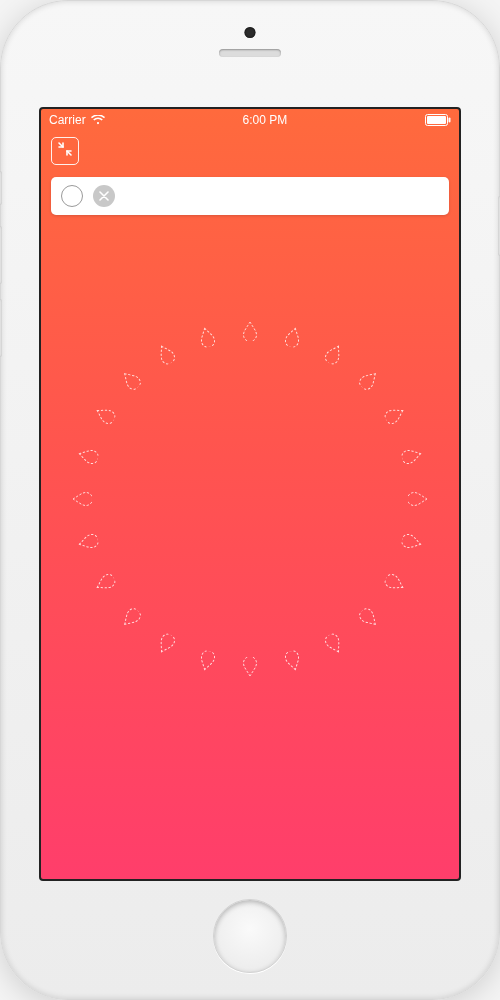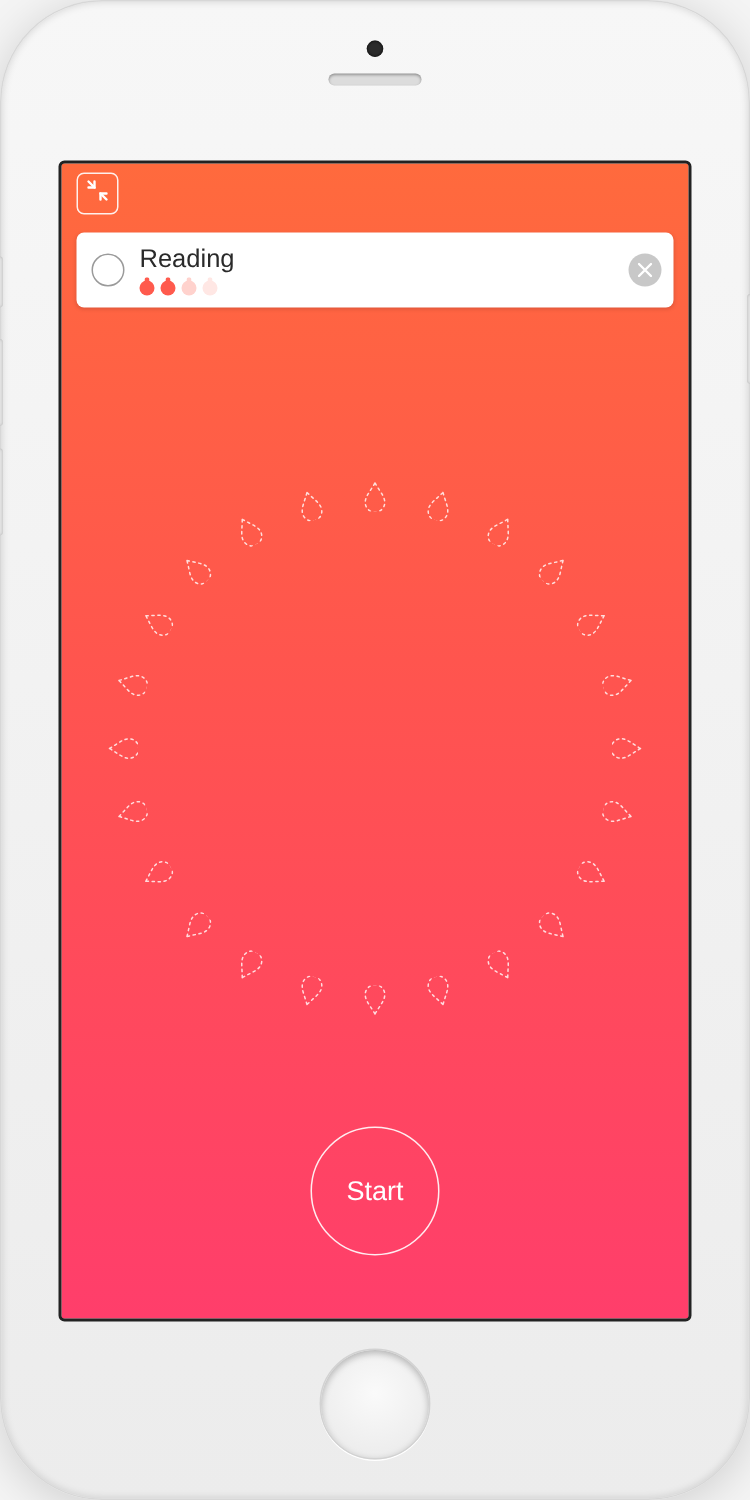--- a/index.html
+++ b/index.html
@@ -202,43 +202,54 @@
   <div class="camera"></div>
   <div class="speaker"></div>
   <div class="sidebtn mute"></div>
   <div class="sidebtn volup"></div>
   <div class="sidebtn voldn"></div>
   <div class="sidebtn power"></div>
   <div class="homebtn"></div>
 
   <div class="screen">
 
+    <div class="statusbar">
+      <div class="left">
+        <span>Carrier</span>
+        <span class="wifi">
+          <svg width="14" height="10" viewBox="0 0 14 10">
+            <path d="M7 9.2a1.1 1.1 0 100-2.2 1.1 1.1 0 000 2.2zM3.3 5.6a5.2 5.2 0 017.4 0l1.1-1.1a6.8 6.8 0 00-9.6 0zM.9 3.2a8.6 8.6 0 0112.2 0L14 2.1a10.1 10.1 0 00-14 0z" fill="#fff"></path>
+          </svg>
+        </span>
+      </div>
+      <div style="font-weight:500;">6:00 PM</div>
+      <div class="right">
+        <span class="battery">
+          <svg width="26" height="12" viewBox="0 0 26 12">
+            <rect x="0.5" y="0.5" width="22" height="11" rx="2" fill="none" stroke="#fff"></rect>
+            <rect x="2" y="2" width="19" height="8" rx="1" fill="#fff"></rect>
+            <rect x="23.5" y="3.5" width="2" height="5" rx="1" fill="#fff"></rect>
+          </svg>
+        </span>
+      </div>
+    </div>
 
     <div class="mini-btn">
       <span>
         <svg width="16" height="16" viewBox="0 0 16 16" stroke="#fff" stroke-width="1.6" fill="none" stroke-linecap="round">
           <path d="M6 2v4H2"></path>
             <path d="M2 2l4 4"></path>
           <path d="M10 14v-4h4"></path>
             <path d="M14 14l-4-4"></path>
         </svg>
       </span>
     </div>
 
     <div class="task-card">
       <div class="task-check"></div>
-      <div class="task-body">
-        <div class="task-title">Reading</div>
-        <div class="pomo-dots">
-          <span class="pomo-dot"></span>
-          <span class="pomo-dot"></span>
-          <span class="pomo-dot faded"></span>
-          <span class="pomo-dot faded2"></span>
-        </div>
-      </div>
       <div class="task-clear">
         <span>
           <svg width="10" height="10" viewBox="0 0 10 10">
               <path d="M1 1l8 8M9 1l-8 8" stroke="#fff" stroke-width="1.6" stroke-linecap="round"></path>
             </svg>
         </span>
       </div>
     </div>
 
     <div class="ring" id="ring">
@@ -358,18 +369,15 @@
           </svg>
         </div>
         <div class="drop" style="left: 136.518px; top: 17.7245px; transform: translate(-50%, -50%) rotate(345deg);">
           <svg width="15" height="20" viewBox="0 0 15 20">
             <path d="M7.5 1 C11 7 14 10 14 14 a6.5 6.5 0 0 1 -13 0 C1 10 4 7 7.5 1 Z" fill="none" stroke="rgba(255,255,255,.8)" stroke-width="1" stroke-dasharray="1.5 2.5" stroke-linecap="round"></path>
           </svg>
         </div>
       </div>
 
 
-    <div class="start-btn">
-      <span>Start</span>
-    </div>
 
   </div>
 </div>
 
 </body></html>

